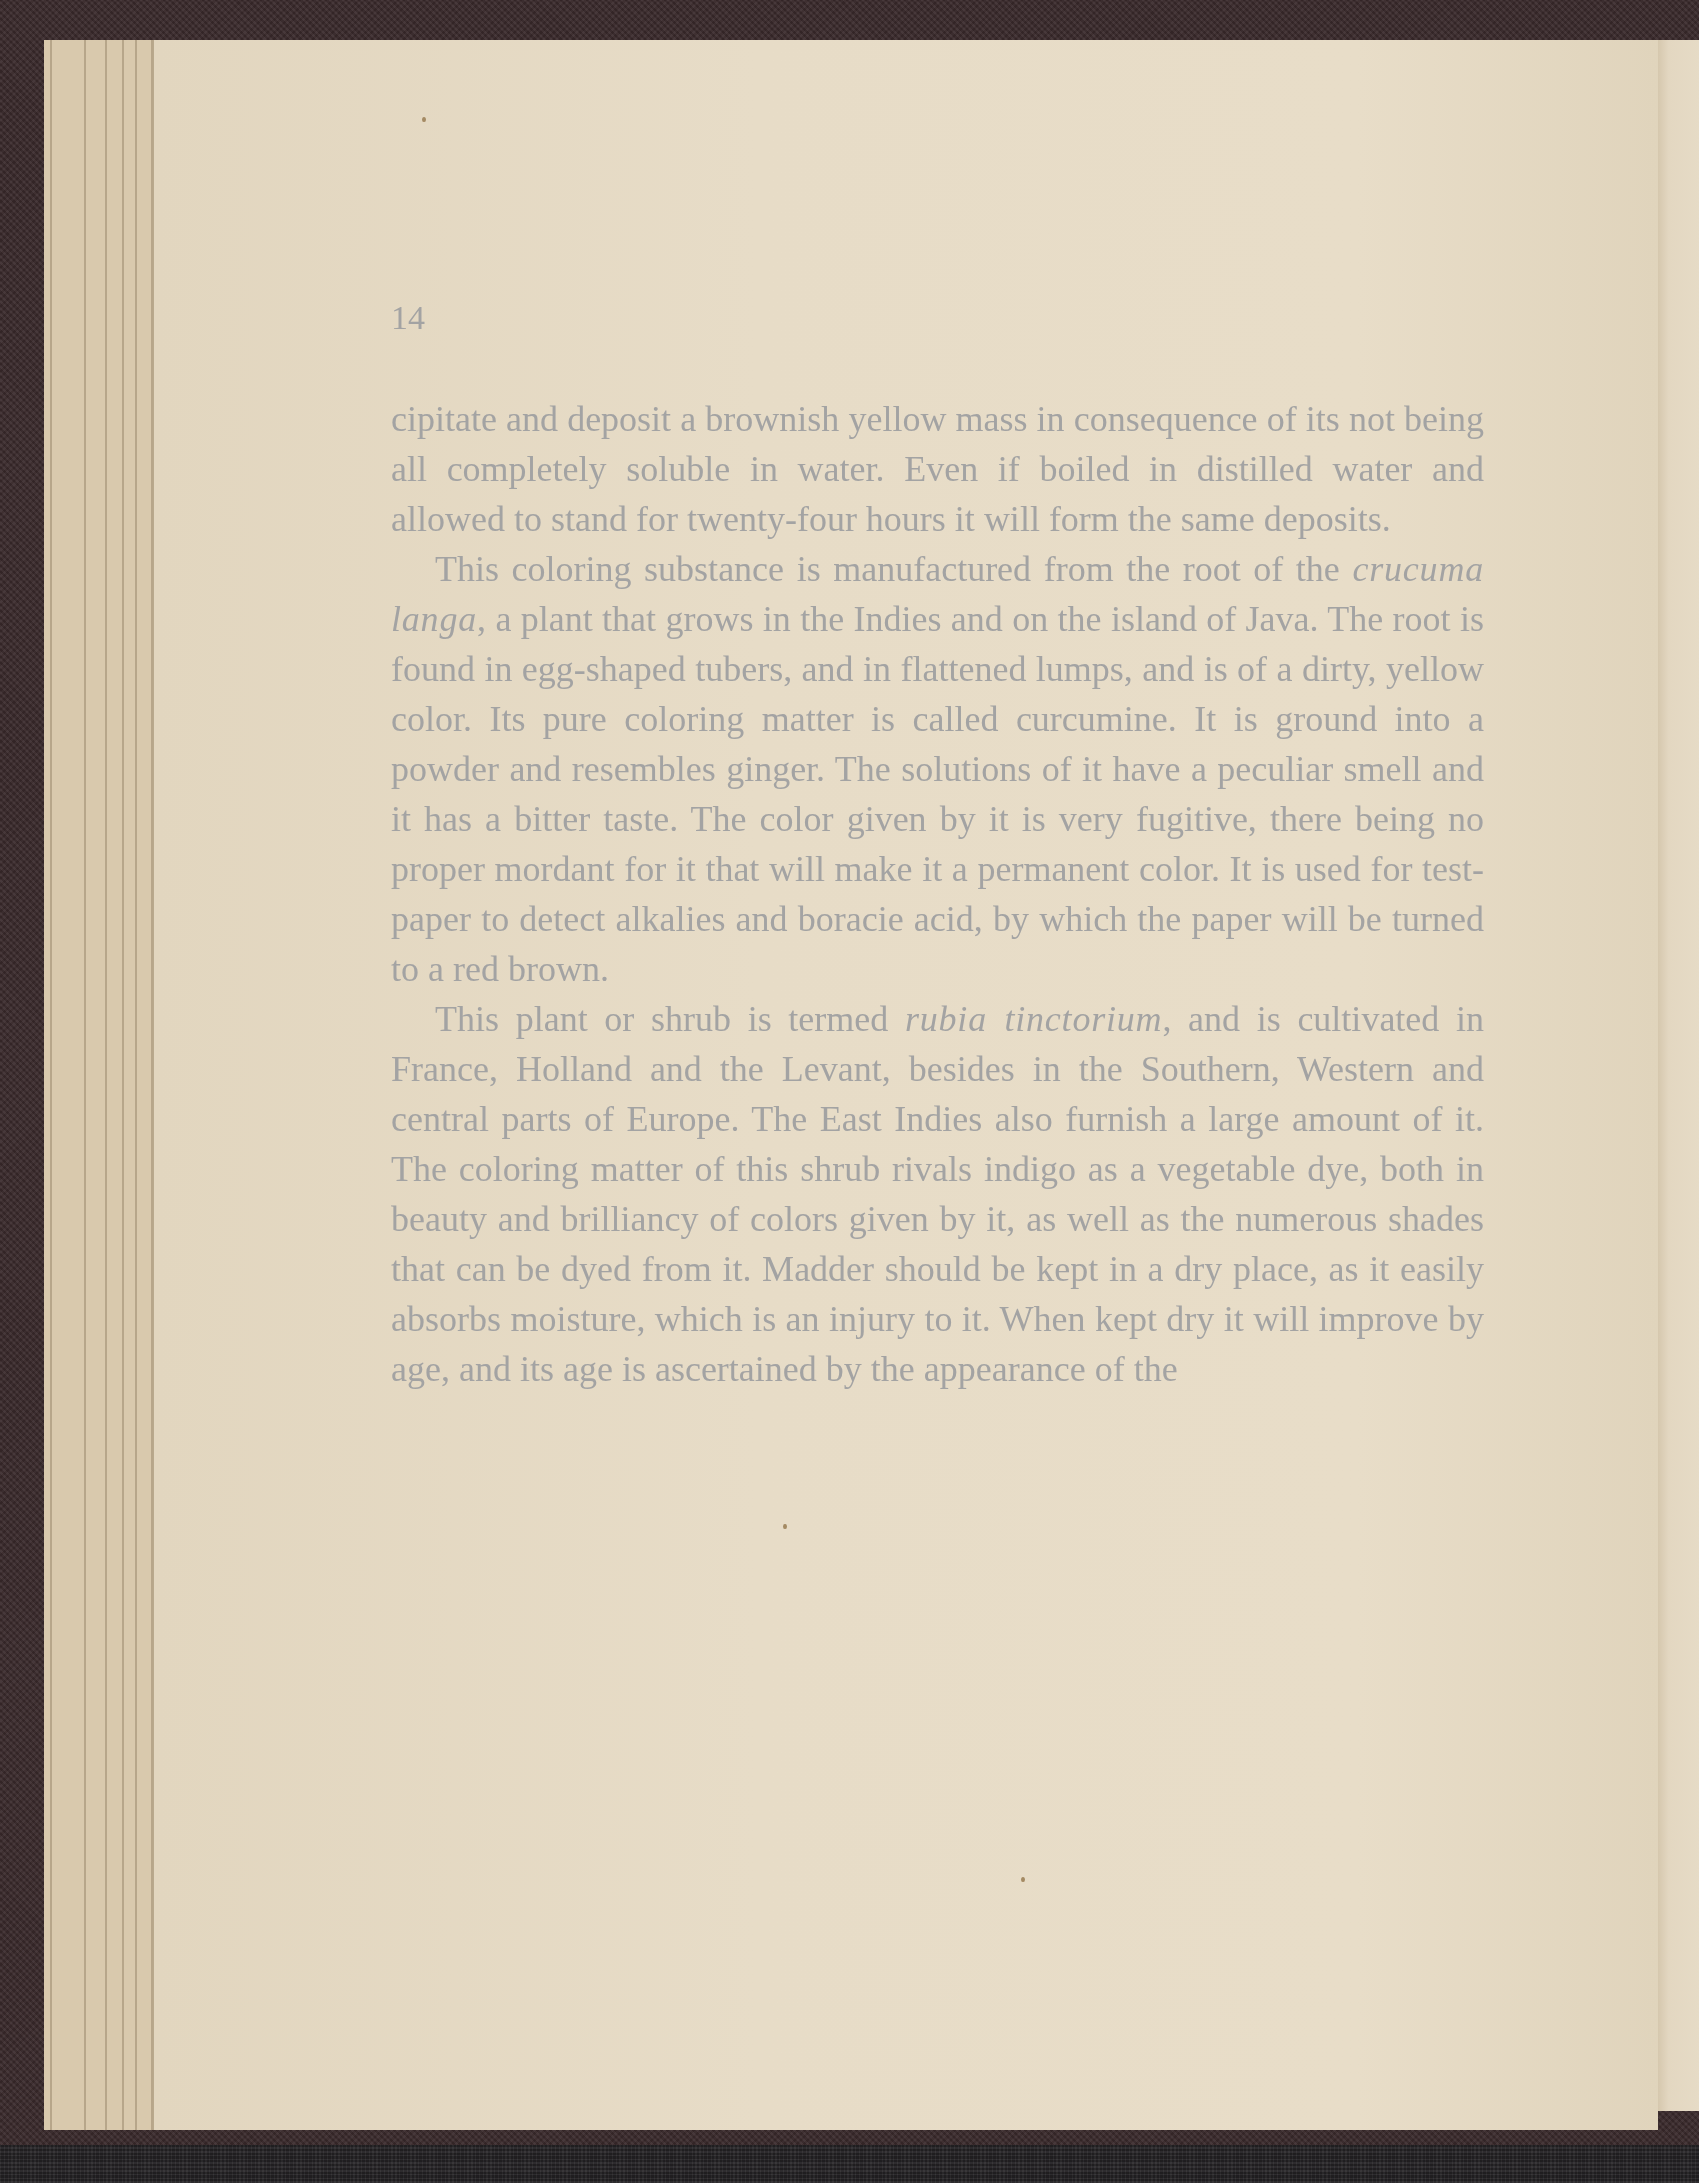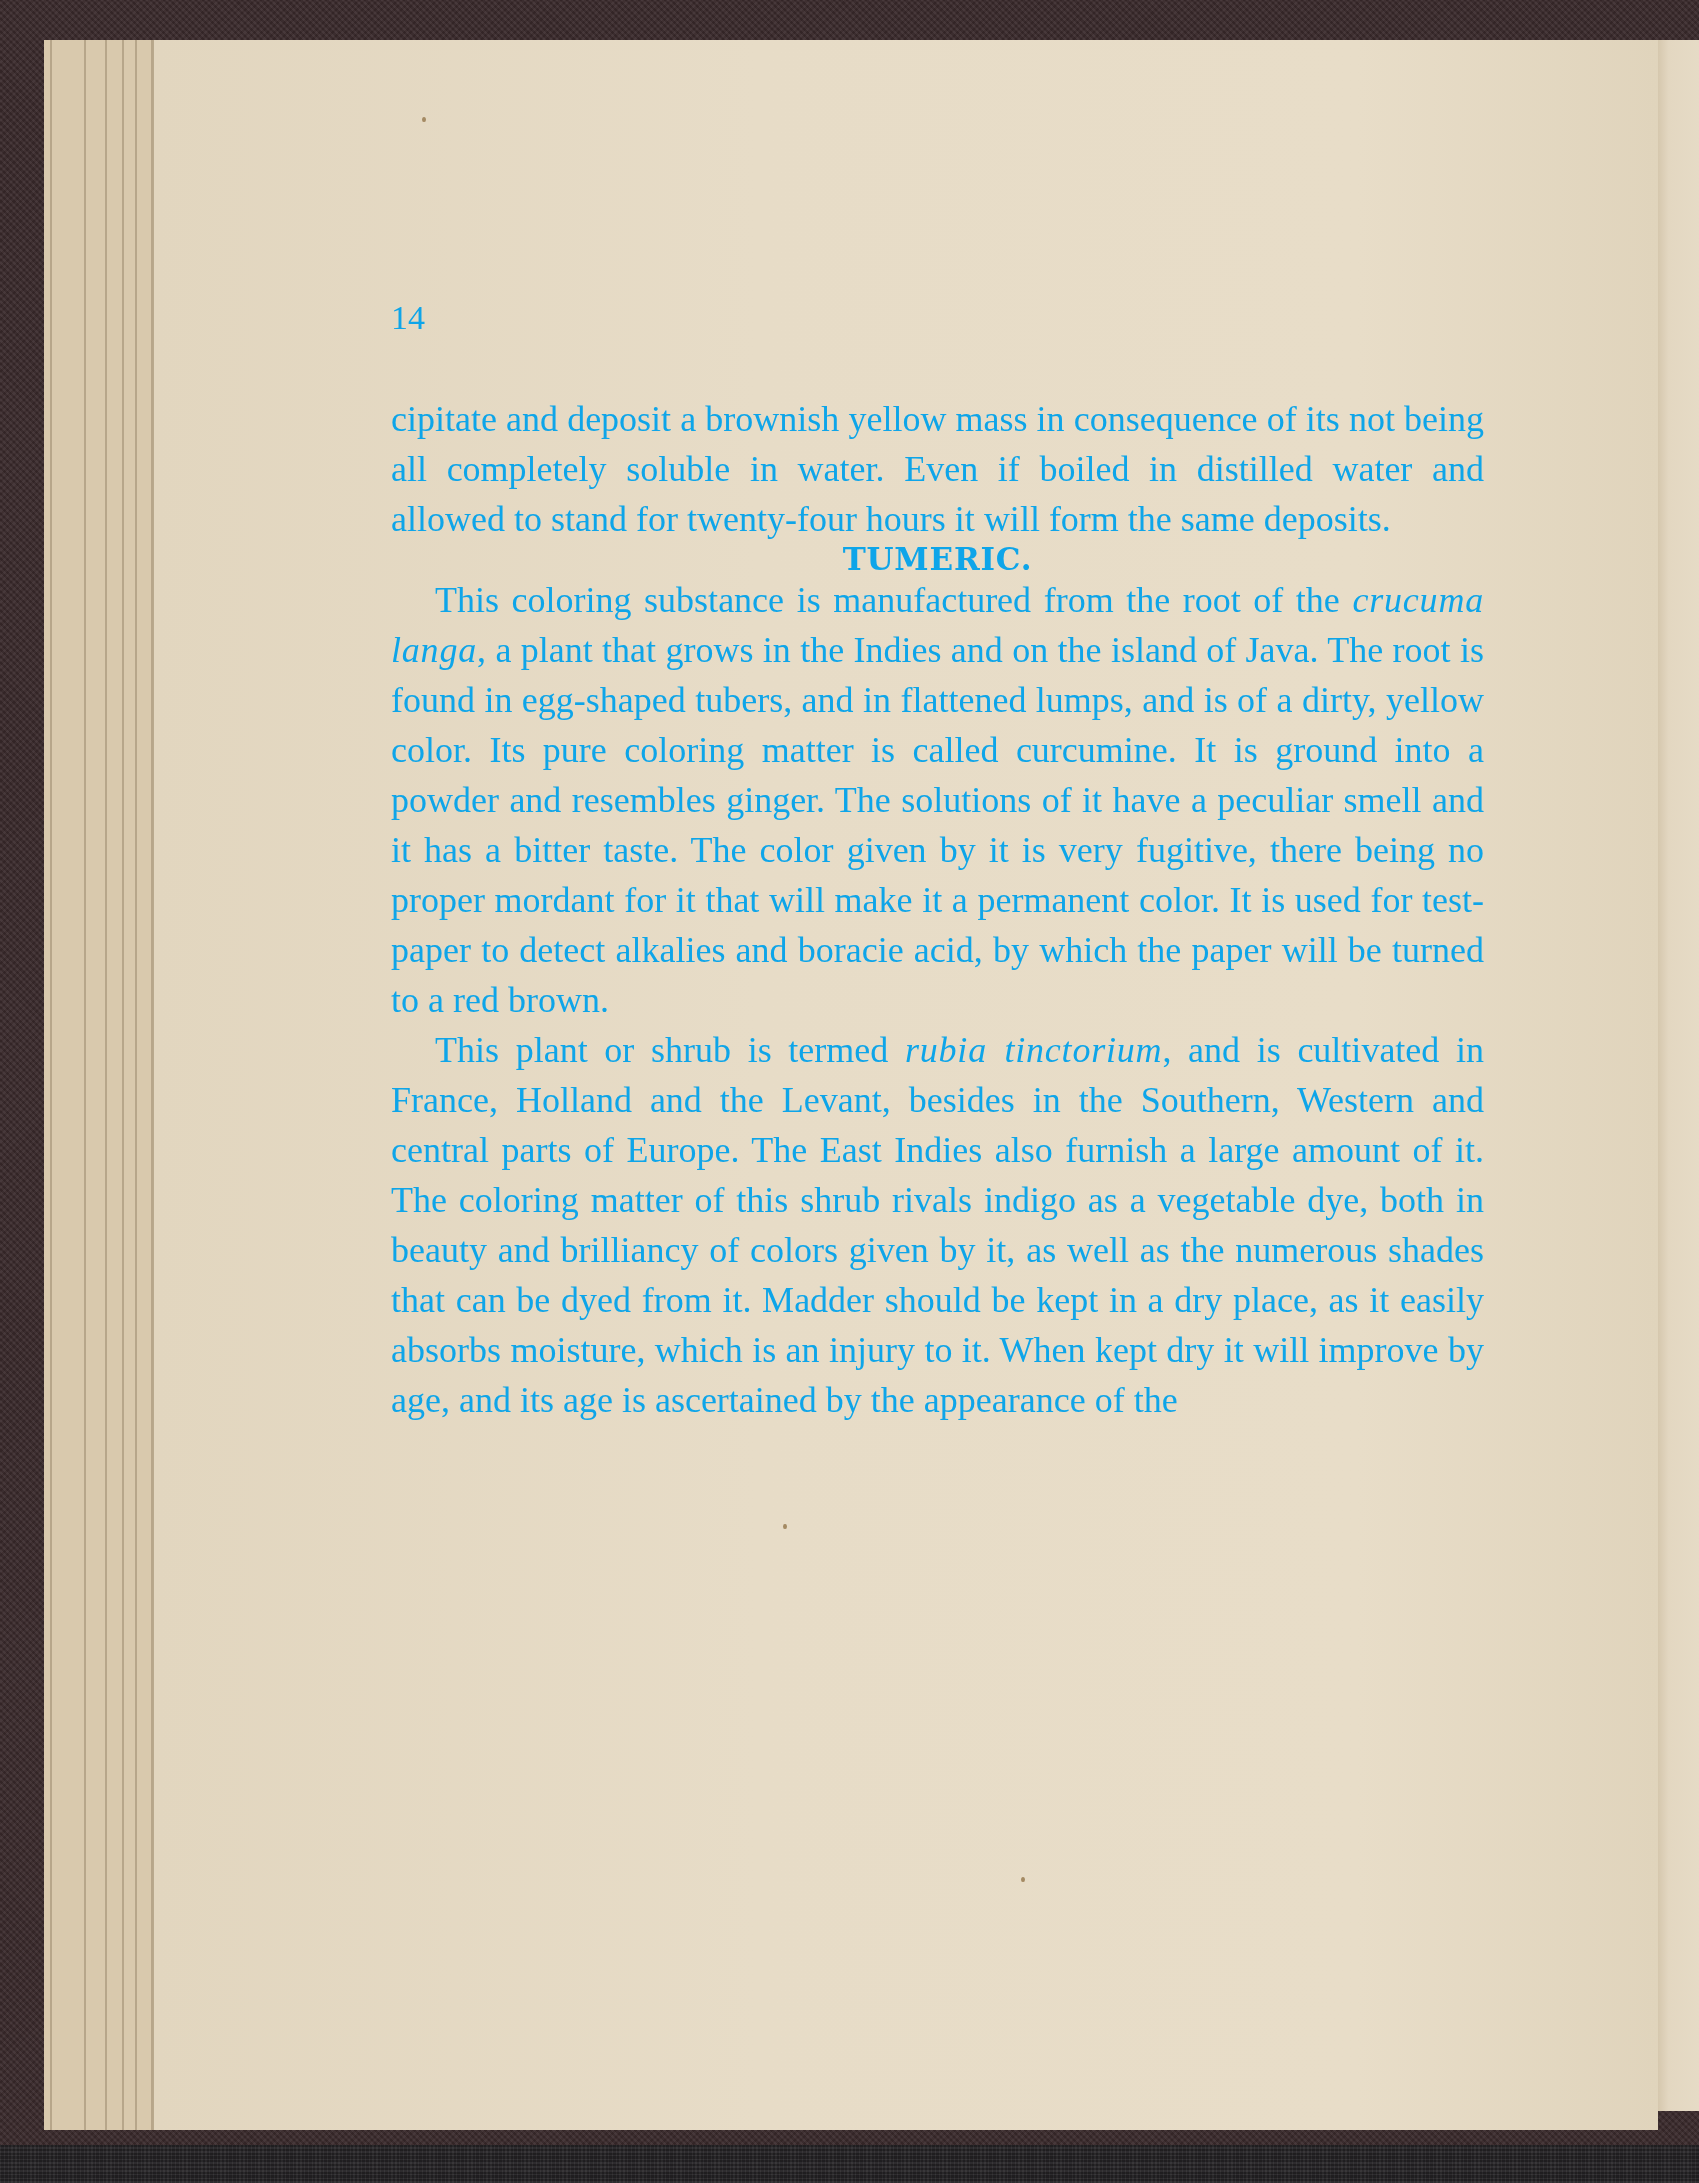--- a/index.html
+++ b/index.html
@@ -33,21 +33,21 @@
     position: absolute; left: 153px; top: 40px; width: 1504px; height: 2090px;
     background: linear-gradient(90deg, #e2d6bf 0%, #e7dcc7 40%, #e8ddc8 80%, #e0d4bc 100%);
     border-left: 1.5px solid #b9a98d;
   }
   .next-page {
     position: absolute; left: 1648px; top: 40px; width: 52px; height: 2071px;
     background: linear-gradient(90deg, #c9b99c 0%, #e3d7c1 40%, #e6dbc6 100%);
   }
   .text-block {
     position: absolute; left: 391px; top: 299px; width: 1093px;
-    color: #0ea5e9;
+    color: #a3a3a3;
   }
   .running-head {
     position: relative; height: 54px;
     font-size: 32px;
   }
   .page-number {
     position: absolute; left: 0; top: 0; font-size: 34px;
   }
   .running-title {
     position: absolute; left: 251px; top: 6.1px;
@@ -98,18 +98,17 @@
   <span class="speck" style="left:629px; top:1484px"></span>
 </div>
 
 <div class="text-block">
   <div class="running-head">
     <span class="page-number">14</span>
   </div>
 
   <p class="para cont">cipitate and deposit a brownish yellow mass in consequence of its not being all completely soluble in water. Even if boiled in distilled water and allowed to stand for twenty-four hours it will form the same deposits.</p>
 
-  <h2 class="section-heading h-tumeric">TUMERIC.</h2>
   <p class="para indent"><span>This coloring substance is manufactured from the root of the </span><em>crucuma langa</em><span>, a plant that grows in the Indies and on the island of Java. The root is found in egg-shaped tubers, and in flattened lumps, and is of a dirty, yellow color. Its pure coloring matter is called curcumine. It is ground into a powder and resembles ginger. The solutions of it have a peculiar smell and it has a bitter taste. The color given by it is very fugitive, there being no proper mordant for it that will make it a permanent color. It is used for test-paper to detect alkalies and boracie acid, by which the paper will be turned to a red brown.</span></p>
 
   <p class="para indent"><span>This plant or shrub is termed </span><em>rubia tinctorium</em><span>, and is cultivated in France, Holland and the Levant, besides in the Southern, Western and central parts of Europe. The East Indies also furnish a large amount of it. The coloring matter of this shrub rivals indigo as a vegetable dye, both in beauty and brilliancy of colors given by it, as well as the numerous shades that can be dyed from it. Madder should be kept in a dry place, as it easily absorbs moisture, which is an injury to it. When kept dry it will improve by age, and its age is ascertained by the appearance of the</span></p>
 </div>
 
 
 </body></html>

